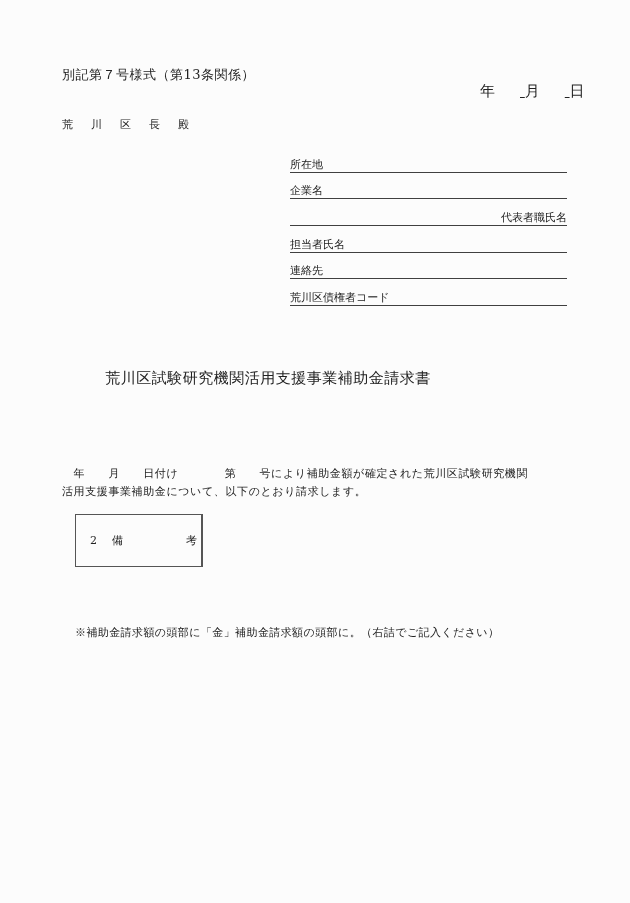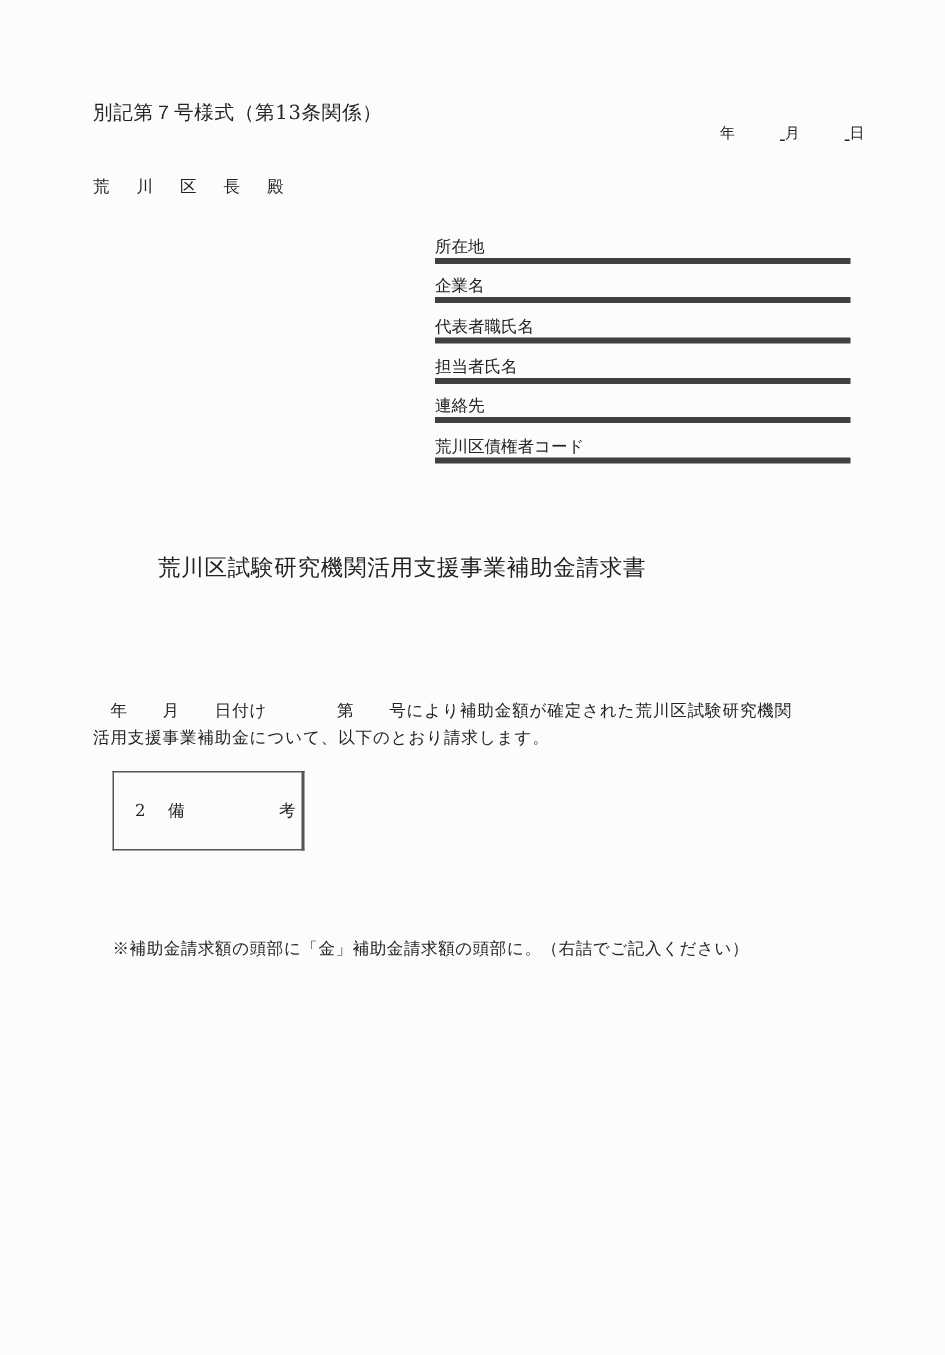--- a/index.html
+++ b/index.html
@@ -2,27 +2,27 @@
 <html><head>
   <meta charset="utf-8">
   <style>
     html, body { margin: 0; padding: 0; }
     body {
       width: 630px; height: 903px; background: #fcfcfc; position: relative; overflow: hidden;
       font-family: "DejaVu Serif", "Liberation Serif", serif; color: #222; font-size: 11px;
     }
     .abs { position: absolute; white-space: nowrap; }
     .form-no { left: 62px; top: 66px; font-size: 13px; letter-spacing: 0.5px; }
-    .date-line { left: 480px; top: 82px; font-size: 10px; text-decoration: underline; }
+    .date-line { left: 480px; top: 82px; font-size: 15px; text-decoration: underline; }
     .date-line span { display: inline-block; }
     .addressee { left: 62px; top: 117px; font-size: 11px; }
     .addressee span { display: inline-block; width: 29px; }
     .field {
       position: absolute; left: 290px; width: 277px; height: 14px;
-      border-bottom: 4px solid #404040; font-size: 11px; line-height: 14px;
+      border-bottom: 1px solid #404040; font-size: 11px; line-height: 14px;
     }
     .title { left: 0; width: 536px; text-align: center; top: 369px; font-size: 15px; letter-spacing: 0.5px; }
     .body-text { left: 62px; top: 443px; font-size: 11px; line-height: 18px; letter-spacing: 0.6px; margin-top: 22px; }
     table.amount {
       position: absolute; left: 75px; top: 514px; border-collapse: collapse;
       font-size: 11px;
     }
     table.amount td { border: 1px solid #555; height: 51px; padding: 0; text-align: center; }
     td.label { width: 126px; text-align: left !important; padding-left: 14px !important; box-sizing: border-box; }
     td.digit { width: 50px; font-size: 14px; }
@@ -40,21 +40,21 @@
   <span style="width:40px;">月</span>
   <span>日</span>
 </div>
 
 <div class="abs addressee">
   <span>荒</span><span>川</span><span>区</span><span>長</span><span>殿</span>
 </div>
 
 <div class="field" style="top:158px;"><span>所在地</span></div>
 <div class="field" style="top:184px;"><span>企業名</span></div>
-<div class="field" style="top:211px;"><span>代表者職氏名</span></div>
+<div class="field" style="top:211px;text-align:right;"><span>代表者職氏名</span></div>
 <div class="field" style="top:238px;"><span>担当者氏名</span></div>
 <div class="field" style="top:264px;"><span>連絡先</span></div>
 <div class="field" style="top:291px;"><span>荒川区債権者コード</span></div>
 
 <div class="abs title">荒川区試験研究機関活用支援事業補助金請求書</div>
 
 <div class="abs body-text">
   <div>　年　　月　　日付け　　　　第　　号により補助金額が確定された荒川区試験研究機関</div>
   <div>活用支援事業補助金について、以下のとおり請求します。</div>
 </div>

